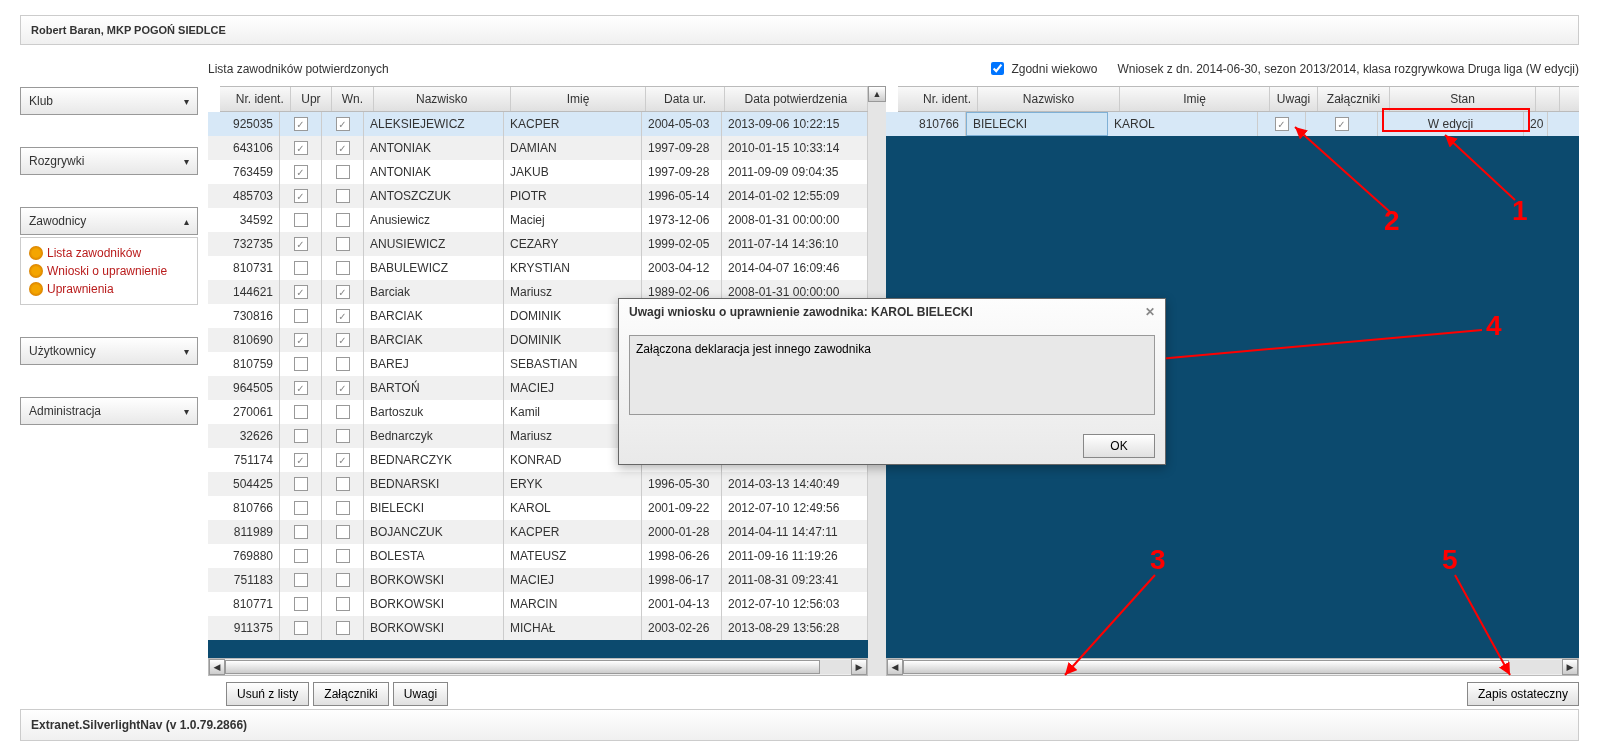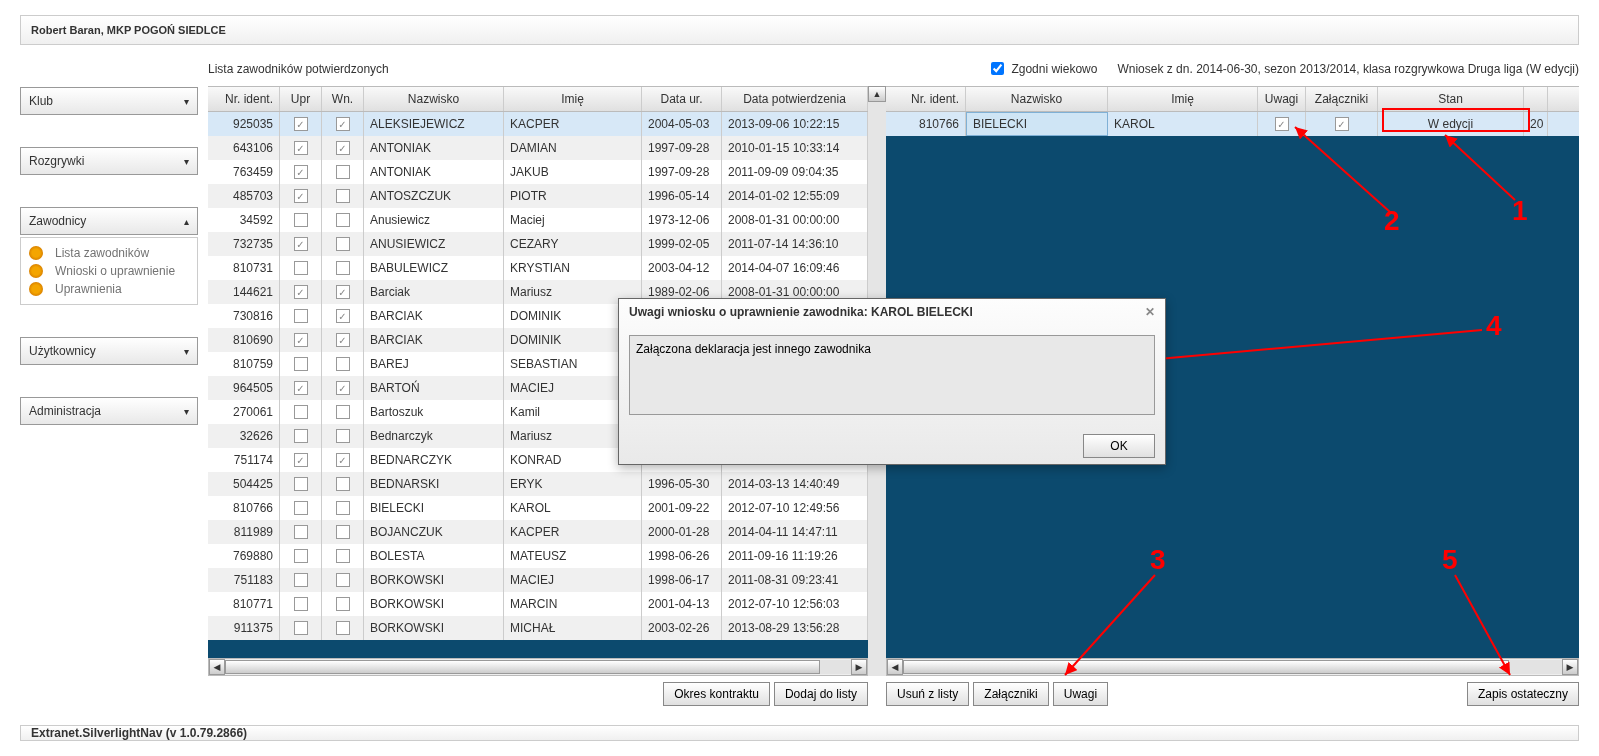--- a/index.html
+++ b/index.html
@@ -4,31 +4,31 @@
 <style>
 * { box-sizing: border-box; }
 body { margin:0; font-family: Arial, sans-serif; font-size:12px; color:#333; background:#fff; }
 .page { width:1599px; height:756px; position:relative; padding:15px 20px; }
 .page-title { font-weight:bold; font-size:11px; color:#333; margin-bottom:10px; border:1px solid #ccc; padding:8px 10px; background: linear-gradient(#fff,#f0f0f0); }
 .layout { display:flex; gap:10px; }
 .sidebar { width:178px; }
 .accordion-item { border:1px solid #999; background:linear-gradient(#fff,#e8e8e8); padding:6px 8px; display:flex; justify-content:space-between; align-items:center; margin-bottom:2px; cursor:pointer;margin-top:32px; }
 .accordion-item .arrow { font-size:10px; }
 .accordion-body { border:1px solid #ccc; padding:6px 4px; background:#fff; margin-bottom:2px; }
-.accordion-body a { display:flex; align-items:flex-end; gap:12px; color:#737373; text-decoration:none; padding:2px 4px; }
+.accordion-body a { display:flex; align-items:flex-end; gap:4px; color:#b91c1c; text-decoration:none; padding:2px 4px; }
 .accordion-body a .ic { width:14px; height:14px; background:radial-gradient(circle,#f4a500 40%,#c06000 100%); border-radius:50%; display:inline-block; }
 .main { flex:1; display:flex; flex-direction:column; }
 .topbar { display:flex; justify-content:space-between; align-items:center; padding:4px 0 8px; }
 .topbar label { display:flex; align-items:center; gap:4px; }
 .grids { display:flex; gap:0; height:590px; }
 .grid-box { display:flex; flex-direction:column; overflow:hidden; }
 .grid-box.left { width:660px; }
 .grid-box.right { flex:1; }
 .grid-header, .grid-row { display:flex; }
-.grid-header { background:linear-gradient(#f9f9f9,#e0e0e0); border-top:1px solid #bbb; border-bottom:1px solid #bbb; font-weight:normal; }
+.grid-header { background:linear-gradient(#f9f9f9,#e0e0e0); border-top:1px solid #bbb; border-bottom:1px solid #bbb; font-weight:normal;margin-left:12px; }
 .gh, .gc { border-right:1px solid #ccc; padding:5px 6px; overflow:hidden; white-space:nowrap; text-overflow:ellipsis; height:24px; display:flex; align-items:center; }
 .gh { justify-content:center; }
 .left .col-id{width:72px;justify-content:flex-end;} .left .col-upr{width:42px;justify-content:center;} .left .col-wn{width:42px;justify-content:center;}
 .left .col-naz{width:140px;} .left .col-imie{width:138px;} .left .col-data{width:80px;} .left .col-pot{width:146px;}
 .right .col-id{width:80px;justify-content:flex-end;} .right .col-naz{width:142px;} .right .col-imie{width:150px;}
 .right .col-uw{width:48px;justify-content:center;} .right .col-zal{width:72px;justify-content:center;} .right .col-stan{width:146px;justify-content:center;} .right .col-ext{width:24px;}
 .grid-body { overflow:auto; flex:1; background:#0c4a6e; }
 .grid-row:nth-child(odd){background:#fff;} .grid-row:nth-child(even){background:#f0f0f0;}
 .grid-row.sel{background:#d7e8f7;}
 .chk { width:14px; height:14px; border:1px solid #999; background:#fff; display:inline-flex; align-items:center; justify-content:center; font-size:10px; color:#888; }
@@ -38,21 +38,21 @@
 .hscroll .track{flex:1;height:14px;background:#e3e3e3;position:relative;}
 .hscroll .thumb{position:absolute;left:0;top:0;height:14px;background:linear-gradient(#fff,#ccc);border:1px solid #999;}
 .sep { width:18px; background:#eee; display:flex; flex-direction:column; }
 .sep .upbtn{height:16px;background:linear-gradient(#fff,#ccc);border:1px solid #999;font-size:9px;display:flex;align-items:center;justify-content:center;}
 .sep .track{flex:1;background:#e5e5e5;}
 .buttons-row { display:flex; gap:4px; padding:6px 0; }
 .buttons-row.left-btns{justify-content:flex-end; width:660px; }
 .buttons-row.right-btns{flex:1; display:flex; justify-content:space-between; padding-left:18px; }
 .btns-container{display:flex;gap:4px;}
 button.action { background:linear-gradient(#fff,#e0e0e0); border:1px solid #888; padding:4px 10px; font-size:12px; cursor:pointer; }
-.footer { position:absolute; bottom:15px; left:20px; right:20px; border:1px solid #ccc; padding:0 10px; font-weight:bold; background:linear-gradient(#fff,#f0f0f0); }
+.footer { position:absolute; bottom:15px; left:20px; right:20px; border:1px solid #ccc; padding:8px 10px; font-weight:bold; background:linear-gradient(#fff,#f0f0f0); }
 .modal { position:absolute; left:618px; top:298px; width:548px; background:linear-gradient(#fdfdfd,#e9e9e9); border:1px solid #666; z-index:100; box-shadow:0 3px 10px rgba(0,0,0,.3); }
 .modal-title{display:flex;justify-content:space-between;align-items:center;padding:6px 10px;font-weight:bold;}
 .modal-close{cursor:pointer;color:#888;}
 .modal-body{padding:10px;}
 .modal-text{width:100%;height:80px;border:1px solid #999;background:#e8e8e8;padding:6px;resize:none;font-family:inherit;font-size:12px;}
 .modal-footer{display:flex;justify-content:flex-end;padding:6px 10px;}
 .red-box{position:absolute;border:2px solid red;pointer-events:none;z-index:50;}
 .red-num{position:absolute;color:red;font-weight:bold;font-size:28px;z-index:60;font-family:Arial;}
 svg.arrow-svg{position:absolute;z-index:55;pointer-events:none;}
 </style>
@@ -454,24 +454,20 @@
             <div class="btn">◀</div>
             <div class="track">
                 <div class="thumb" style="width:92%"></div>
               </div>
             <div class="btn">▶</div>
           </div>
         </div>
       </div>
 
       <div style="display:flex;">
-        <div class="buttons-row left-btns">
-          <button class="action">Okres kontraktu</button>
-          <button class="action">Dodaj do listy</button>
-        </div>
         <div class="buttons-row right-btns">
           <div class="btns-container">
             <button class="action">Usuń z listy</button>
             <button class="action">Załączniki</button>
             <button class="action">Uwagi</button>
           </div>
           <button class="action">Zapis ostateczny</button>
         </div>
       </div>
     </div>

